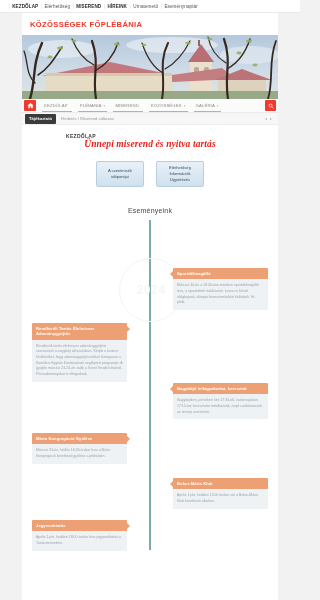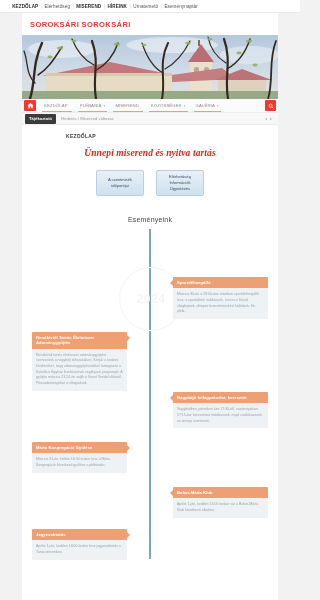--- a/index.html
+++ b/index.html
@@ -76,21 +76,21 @@
   .ticker-text{
     margin-left:5px;font-size:4.2px;color:#9a9a9a;white-space:nowrap;overflow:hidden;flex:1;
   }
   .ticker-ctrl{display:flex;gap:3px;margin-right:3px;}
   .ticker-ctrl span{font-size:4px;color:#b0b0b0;cursor:pointer;}
 
   
   .body{padding:8px 10px 0 10px;}
   .crumb{font-size:5px;font-weight:bold;color:#3a3a3a;letter-spacing:.3px;margin-left:34px;}
   .headline{
-    margin-top:9px;text-align:center;
+    text-align:center;
     font-family:"Liberation Serif","DejaVu Serif",serif;
     font-size:9.5px;font-weight:bold;font-style:italic;color:#e8241c;letter-spacing:.1px;
     white-space:nowrap;
   }
   .btnrow{margin-top:12px;display:flex;justify-content:center;gap:12px;}
   .bigbtn{
     width:48px;min-height:26px;border:1px solid #b9cfe0;border-radius:2px;
     background:linear-gradient(#e8f1f8,#cfe1ee);
     display:flex;flex-direction:column;align-items:center;justify-content:center;
     text-align:center;padding:3px 2px;box-sizing:border-box;cursor:pointer;
@@ -148,21 +148,21 @@
     <span class="tb-item strong">HÍREINK</span>
     <span class="sep">|</span>
     <span class="tb-item">Urnatemető</span>
     <span class="sep">|</span>
     <span class="tb-item">Eseménynaptár</span>
   </div>
 
   <div class="shell">
 
     <div class="brandwrap">
-      <div class="brand">SOROKSÁRI SOROKSÁRI</div>
+      <div class="brand">KÖZÖSSÉGEK FŐPLÉBÁNIA</div>
     </div>
 
     <div class="hero">
       <svg viewBox="0 0 256 64" preserveAspectRatio="none">
         <defs>
           <linearGradient id="sky" x1="0" y1="0" x2="0" y2="1">
             <stop offset="0%" stop-color="#b4c8dc"></stop>
               <stop offset="55%" stop-color="#cfdbe7"></stop>
               <stop offset="100%" stop-color="#dfe4e0"></stop>
           </linearGradient>

